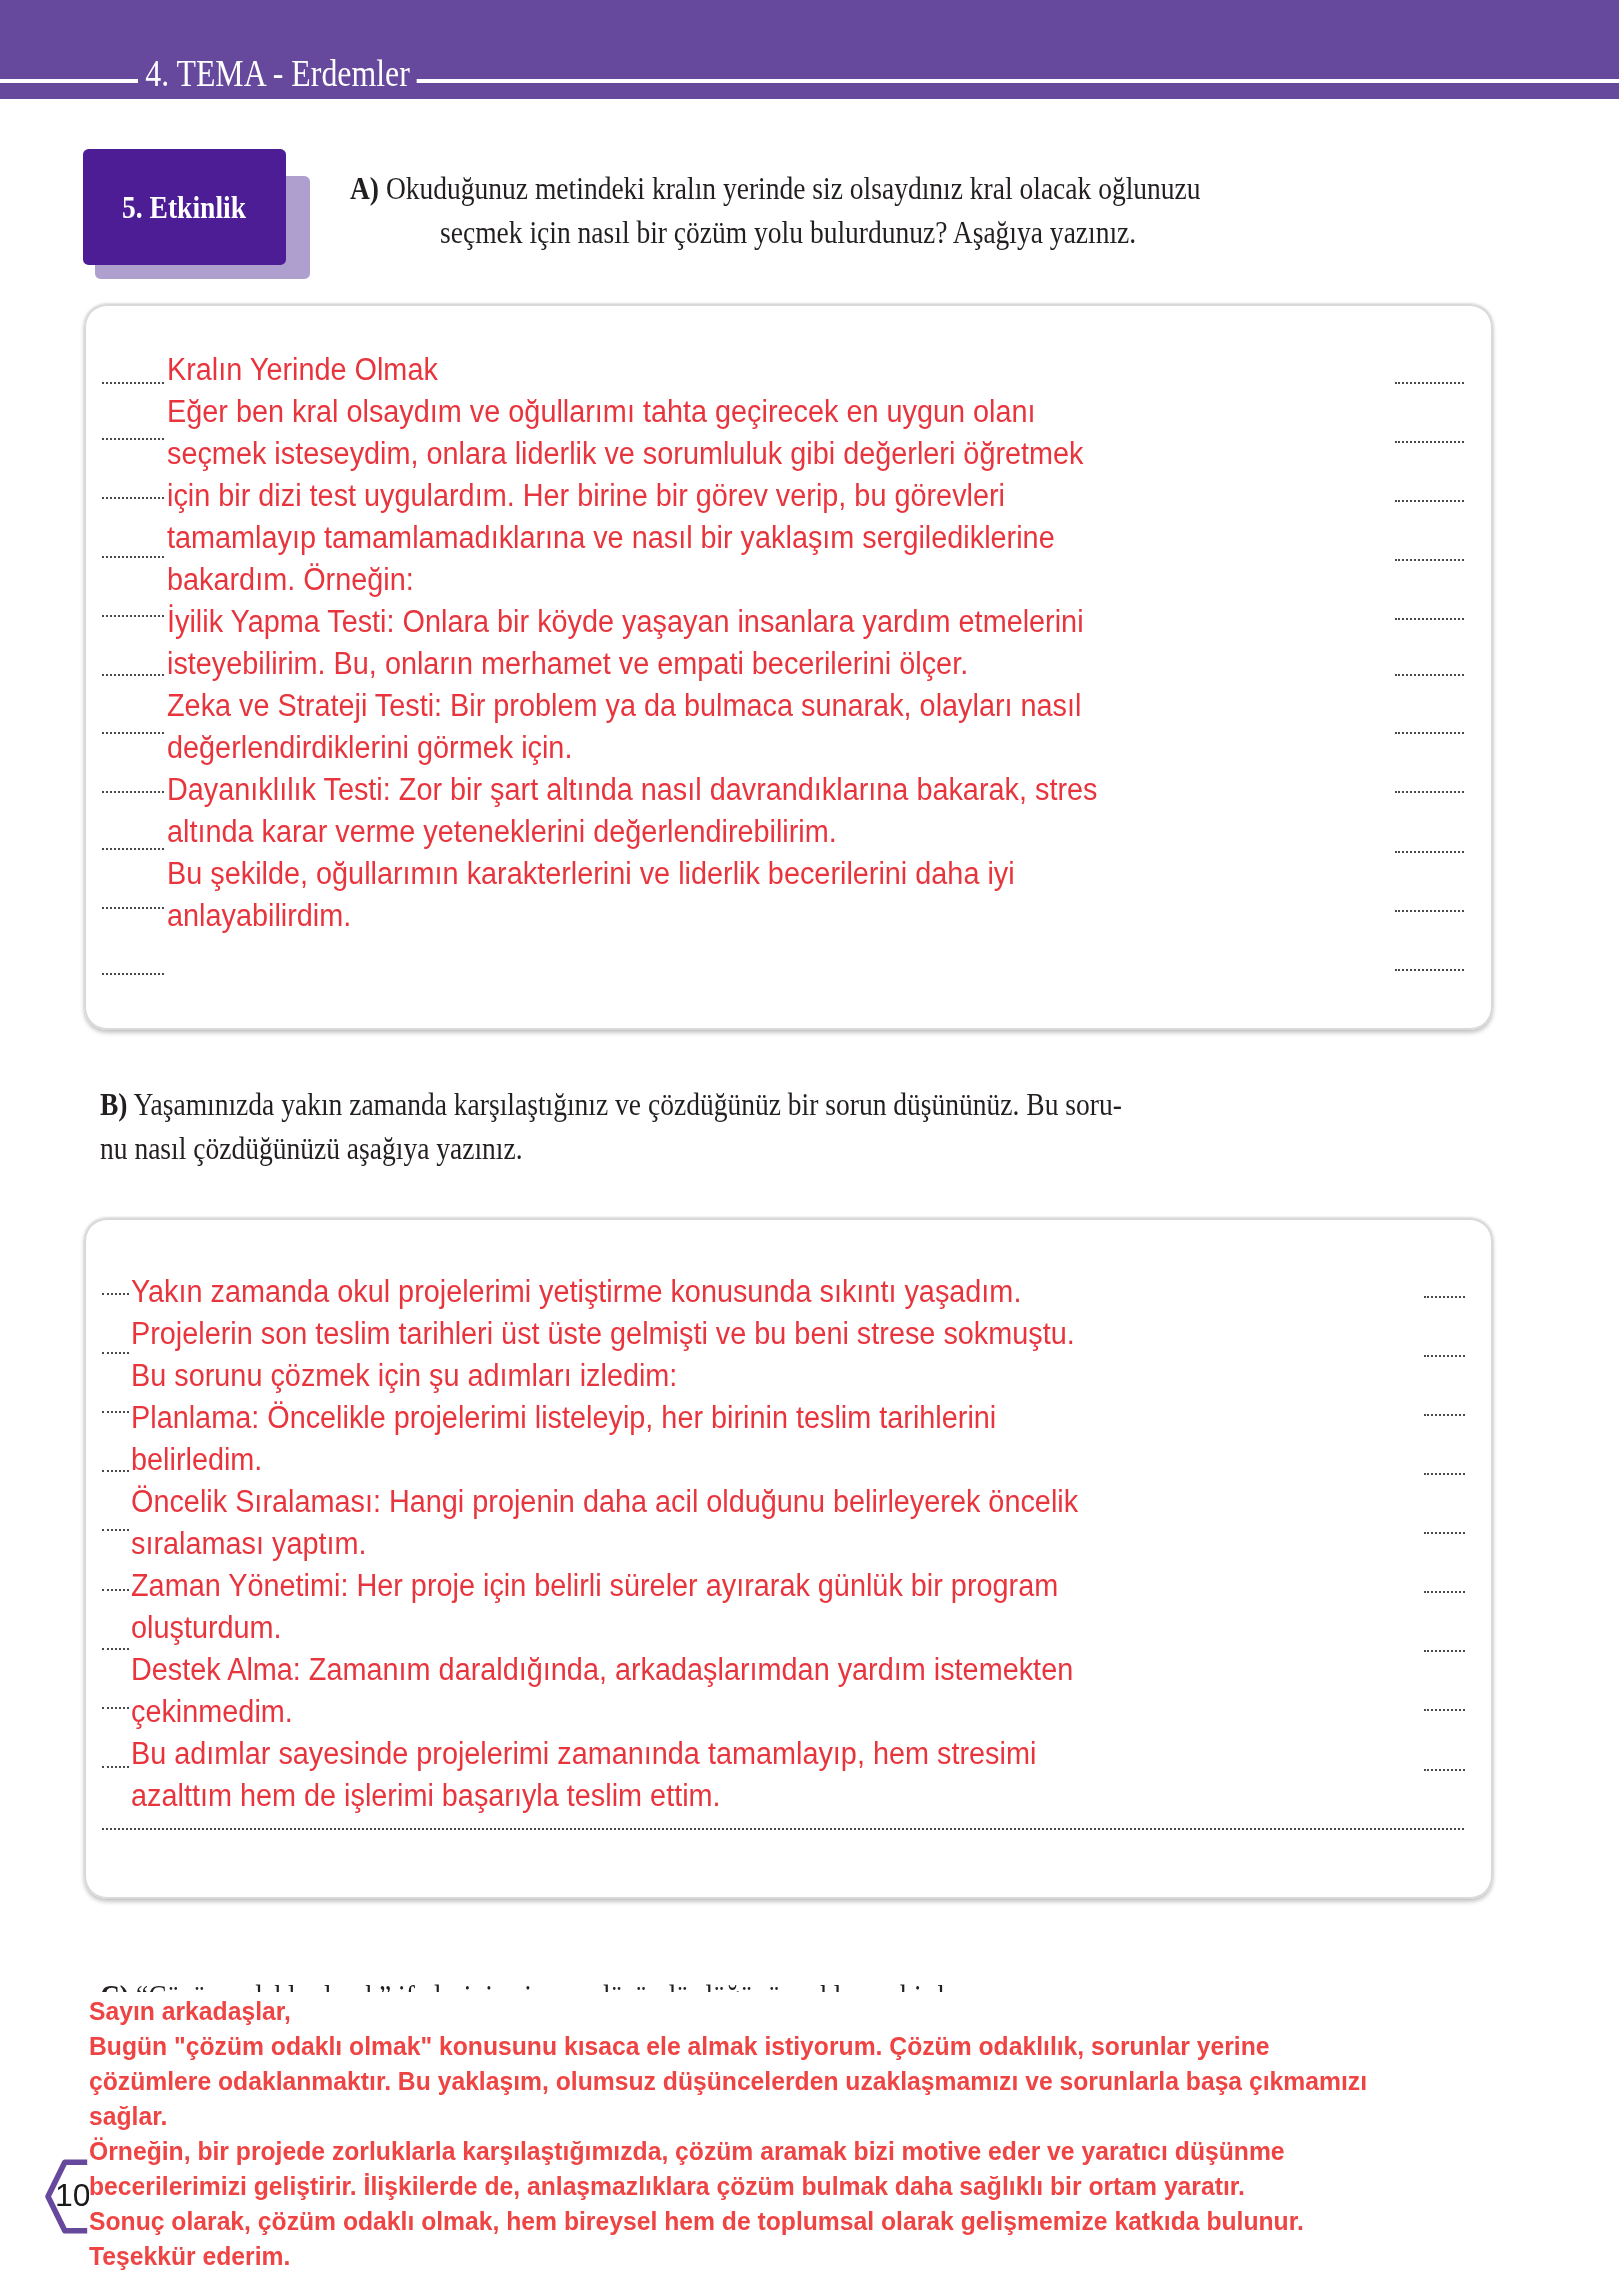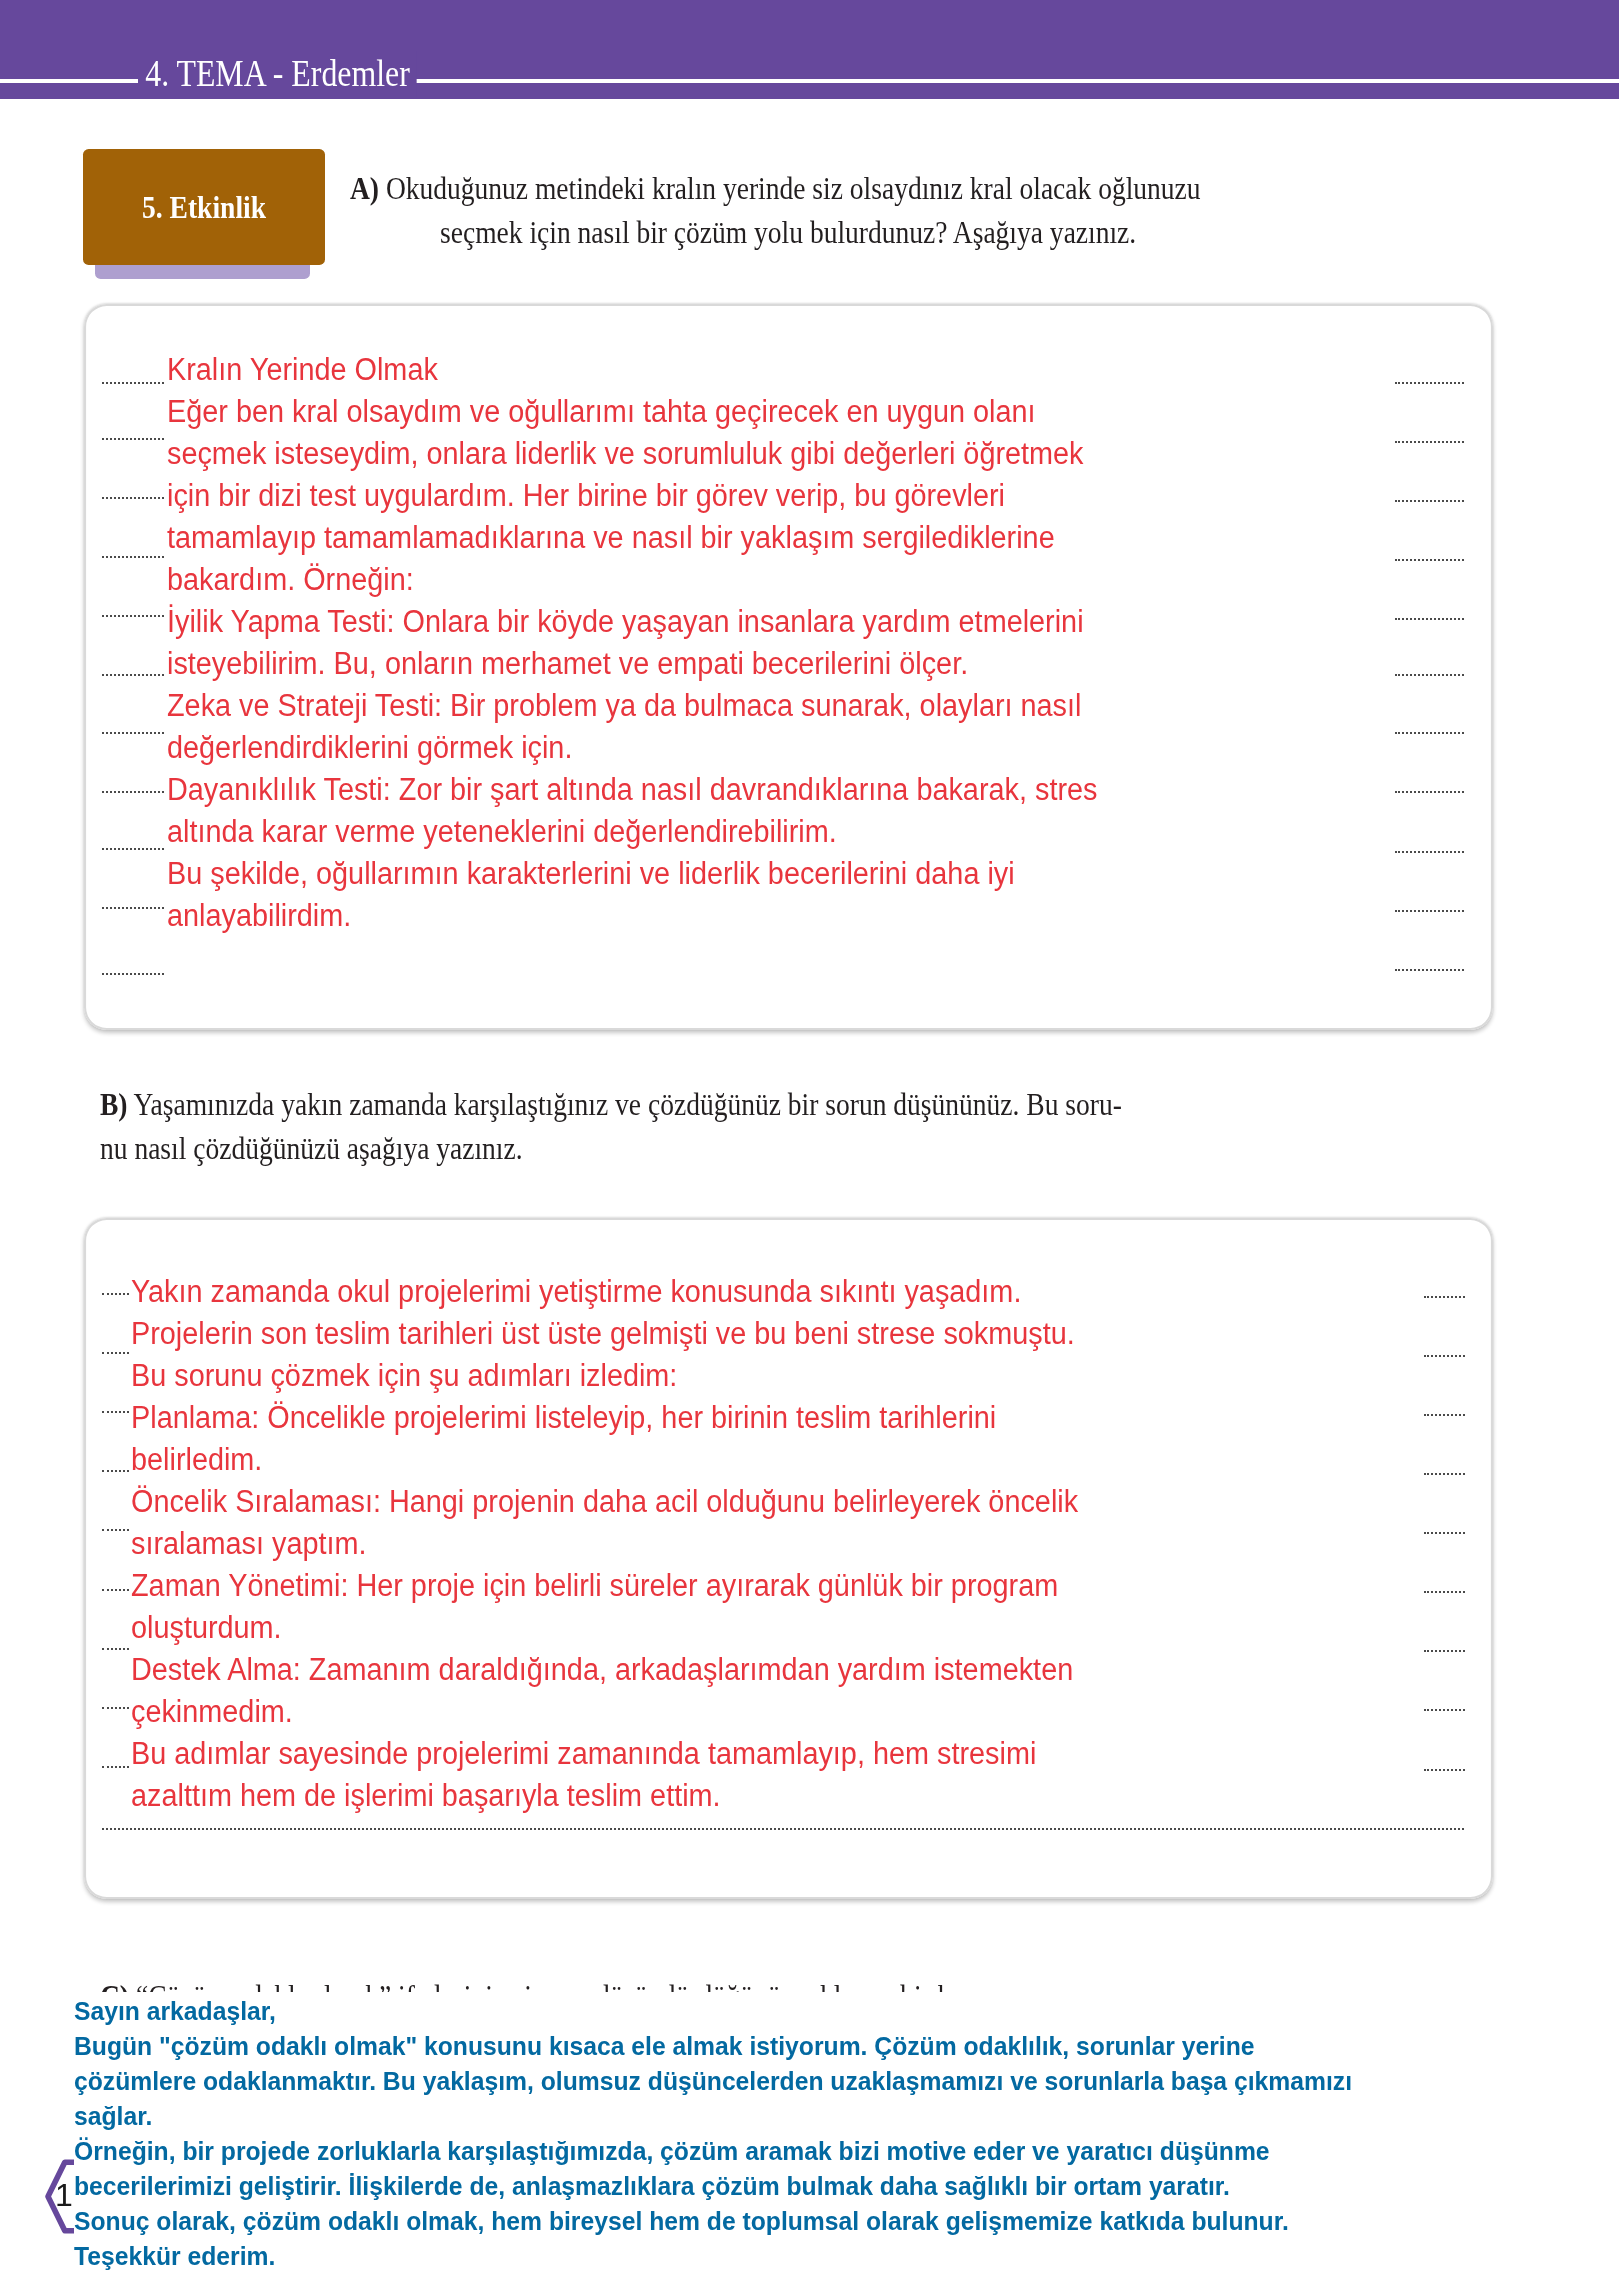--- a/index.html
+++ b/index.html
@@ -11,21 +11,21 @@
   .header-line { position: absolute; left: 0; top: 79px; width: 1620px; height: 3.5px; background: #ffffff; }
   .header-title {
     position: absolute; left: 138px; top: 51px; height: 46px; padding: 0 8.4px;
     background: #66489c; color: #ffffff;
     font-family: "Liberation Serif", "DejaVu Serif", serif; font-size: 37px; line-height: 46px;
     transform: scaleX(0.86); transform-origin: left center; white-space: nowrap;
   }
 
   
   .tag-shadow { position: absolute; left: 95px; top: 176px; width: 215px; height: 103px; background: #ae9fcf; border-radius: 5.6px; }
-  .tag { position: absolute; left: 83px; top: 149px; width: 242px; height: 116px; background: #a16207; border-radius: 5.6px;
+  .tag { position: absolute; left: 83px; top: 149px; width: 203px; height: 116px; background: #4c1d95; border-radius: 5.6px;
          color: #ffffff; font-weight: bold; font-size: 32px; display: flex; align-items: center; justify-content: center; }
   .tag span { display: inline-block; transform: scaleX(0.86); }
 
   
   .question { position: absolute; font-size: 32px; line-height: 44px; color: #231f20; white-space: nowrap; }
   .question .qtxt { display: inline-block; transform: scaleX(0.86); transform-origin: left center; }
   .question b { font-weight: bold; }
   .q-a { left: 350px; top: 166px; text-align: center; }
   .q-b { left: 100px; top: 1082px; }
   .q-c { left: 100px; top: 1974px; height: 18.3px; overflow: hidden; font-size: 32px; line-height: 44px; color: #231f20; }
@@ -47,21 +47,21 @@
 
   .answer-text {
     position: absolute; color: #e8353d; font-family: "Liberation Sans", "DejaVu Sans", sans-serif;
     font-weight: normal; white-space: nowrap;
   }
   .answer-text .line { display: block; transform: scaleX(0.93); transform-origin: left center; }
   .answer-1 { left: 167px; top: 349px; font-size: 31px; line-height: 42px; }
   .answer-2 { left: 131px; top: 1271px; font-size: 31px; line-height: 42px; }
 
   
-  .letter { position: absolute; left: 74px; top: 1994px; color: #0369a1; font-family: "Liberation Sans", "DejaVu Sans", sans-serif;
+  .letter { position: absolute; left: 89px; top: 1994px; color: #ef4444; font-family: "Liberation Sans", "DejaVu Sans", sans-serif;
             font-weight: bold; font-size: 26px; line-height: 35px; white-space: nowrap; background: #ffffff; }
   .letter .line { display: block; transform: scaleX(0.95); transform-origin: left center; }
 
   
   .page-num-shape { position: absolute; left: 41px; top: 2158px; width: 49px; height: 77px; }
   .page-num { position: absolute; left: 55px; top: 2178px; font-family: "Liberation Sans", "DejaVu Sans", sans-serif;
               font-size: 32px; line-height: 35px; color: #1a1a1a; }
 </style>
 </head>
 <body>

